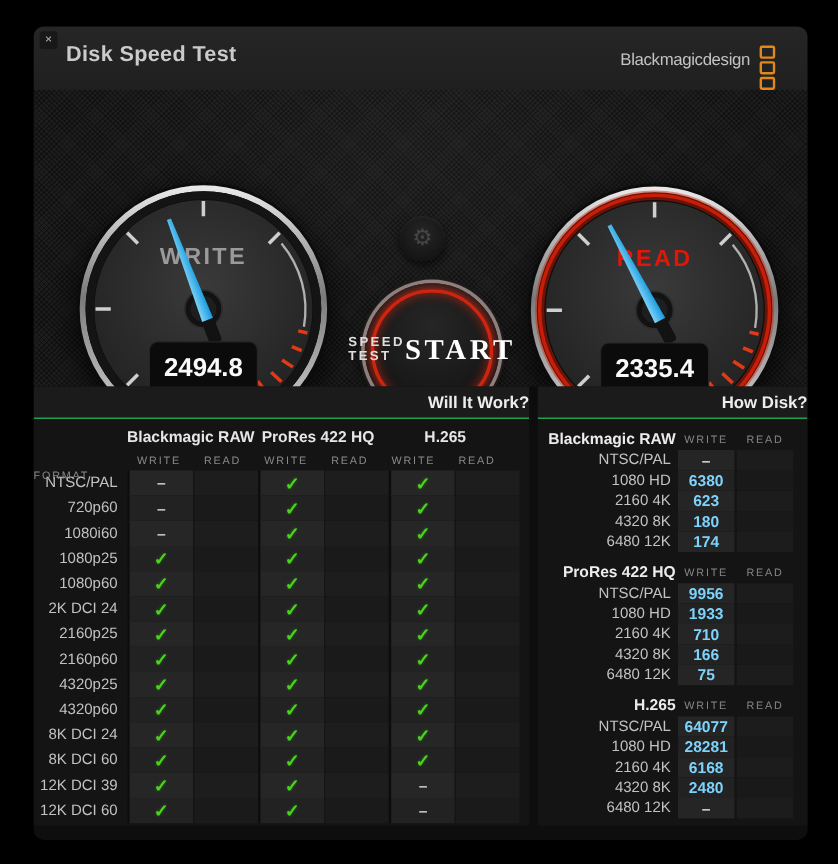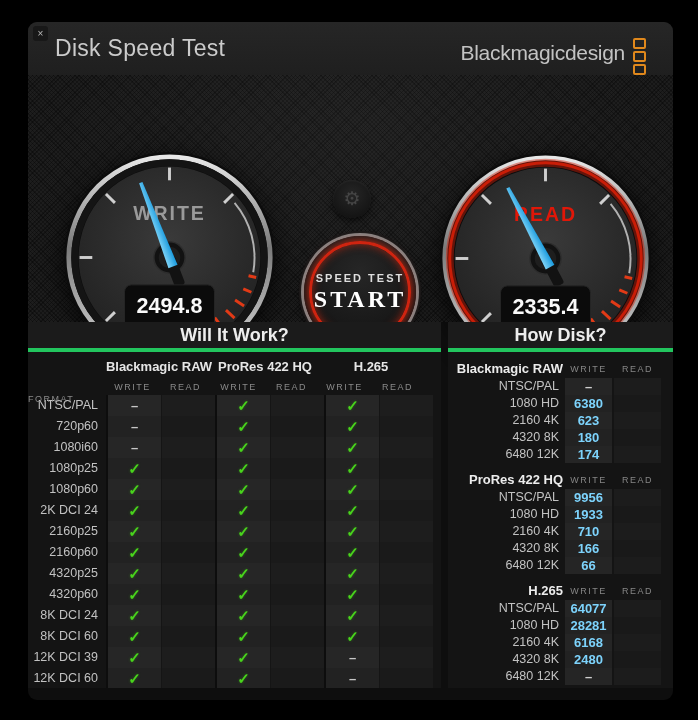--- a/index.html
+++ b/index.html
@@ -1,23 +1,23 @@
 <!DOCTYPE html>
 <html><head>
 <meta charset="utf-8">
 <style>
   html,body{margin:0;padding:0;background:#000;}
   body{width:698px;height:720px;position:relative;font-family:"Liberation Sans",sans-serif;-webkit-font-smoothing:antialiased;}
   .window{position:absolute;left:28px;top:22px;width:645px;height:678px;background:#0e0e0e;border-radius:9px;overflow:hidden;box-shadow:0 8px 30px rgba(0,0,0,.9);}
   
   .titlebar{position:absolute;left:0;top:0;width:100%;height:53px;background:linear-gradient(#262626,#1f1f1f);border-bottom:1px solid #050505;}
   .close-btn{position:absolute;left:5px;top:4px;width:15px;height:15px;background:#181818;border-radius:3px;color:#b9b9b9;font-size:10px;line-height:15px;text-align:center;cursor:pointer;}
-  .app-title{position:absolute;left:27px;top:13px;font-size:23px;font-weight:400;color:#cbcbcb;letter-spacing:.3px;}
+  .app-title{position:absolute;left:27px;top:13px;font-size:18px;font-weight:700;color:#cbcbcb;letter-spacing:.3px;}
   .brand{position:absolute;right:27px;top:14px;display:flex;align-items:flex-start;gap:8px;}
-  .brand-text{font-size:21px;color:#c3c3c3;letter-spacing:-.3px;margin-top:5px;}
+  .brand-text{font-size:14px;color:#c3c3c3;letter-spacing:-.3px;margin-top:5px;}
   .brand-marks{display:flex;flex-direction:column;gap:2px;margin-top:2px;}
   .brand-sq{width:9px;height:7px;border:2px solid #e0881c;border-radius:2px;background:transparent;}
   
   .gauge-zone{position:absolute;left:0;top:53px;width:100%;height:247px;background-color:#1d1d1d;
     background-image:
       radial-gradient(ellipse at 50% 20%, rgba(255,255,255,.035), transparent 65%),
       repeating-linear-gradient(45deg, rgba(0,0,0,.30) 0 1px, transparent 1px 3px),
       repeating-linear-gradient(135deg, rgba(0,0,0,.30) 0 1px, transparent 1px 3px);}
   .gauge{position:absolute;width:215px;height:215px;}
   .gauge svg{filter:drop-shadow(0 7px 14px rgba(0,0,0,.85));}
@@ -30,30 +30,30 @@
   .g-unit{font-size:14px;font-weight:bold;fill:#e9e9e9;}
   
   .gear-btn{position:absolute;left:305px;top:105px;width:38px;height:38px;border-radius:50%;
     background:radial-gradient(circle at 50% 38%, #262626, #141414 75%);
     box-shadow:inset 0 1px 2px rgba(255,255,255,.06), 0 3px 7px rgba(0,0,0,.65);
     color:#454545;font-size:19px;line-height:38px;text-align:center;cursor:pointer;}
   
   .start-btn{position:absolute;left:276px;top:161px;width:112px;height:112px;border-radius:50%;
     background:radial-gradient(circle at 50% 32%, #262626, #151515 72%);
     box-shadow:0 0 0 3px #858585, 0 0 0 5px #1a1a1a, 0 6px 14px rgba(0,0,0,.85);
-    display:flex;flex-direction:column;align-items:center;justify-content:center;cursor:pointer;}
+    display:flex;flex-direction:row;align-items:center;justify-content:center;cursor:pointer;}
   .start-btn::before{content:"";position:absolute;inset:5px;border-radius:50%;border:3px solid #cf2410;
     box-shadow:0 0 10px rgba(255,48,16,.8), inset 0 0 9px rgba(255,48,16,.55);}
   .start-l1{position:relative;font-size:11px;font-weight:bold;letter-spacing:2px;color:#dedede;margin-bottom:2px;}
   .start-l2{position:relative;font-size:24px;font-weight:bold;letter-spacing:3px;color:#fff;font-family:Liberation Serif, serif;}
   
   .panel{position:absolute;top:300px;height:366px;background:#141414;overflow:hidden;}
   .panel-left{left:0;width:413px;}
   .panel-right{left:420px;width:225px;}
-  .panel-head{height:26px;line-height:26px;text-align:center;background:#1b1b1b;border-bottom:4px solid #22c55e;font-size:18px;font-weight:bold;color:#ededed;}
+  .panel-head{height:26px;line-height:26px;text-align:right;background:#1b1b1b;border-bottom:1px solid #22c55e;font-size:14px;font-weight:bold;color:#ededed;}
   
   .wiw-codecs{position:relative;height:22px;padding-top:5px;}
   .wiw-codec{position:absolute;width:120px;text-align:center;font-size:13px;font-weight:bold;color:#e6e6e6;top:7px;}
   .wiw-codec.c0{left:71px;}.wiw-codec.c1{left:177px;}.wiw-codec.c2{left:283px;}
   .wiw-subhead{position:relative;height:16px;}
   .wiw-format-h{position:absolute;left:0;width:70px;text-align:left;font-size:9px;letter-spacing:1.5px;color:#8a8a8a;top:15px;}
   .wiw-ch{position:absolute;width:53px;text-align:center;font-size:9px;letter-spacing:1.5px;color:#8a8a8a;top:3px;}
   .wrow{display:flex;height:21px;align-items:stretch;}
   .wlab{width:70px;padding-right:8px;text-align:right;font-size:12.5px;color:#c2c2c2;line-height:21px;}
   .wc{width:53px;display:flex;align-items:center;justify-content:center;font-weight:bold;font-size:15px;color:#49d41c;text-shadow:0 0 3px rgba(70,220,20,.35);}
@@ -413,21 +413,21 @@
             <div class="hfc hw">710</div>
             <div class="hfc hr"></div>
           </div>
         <div class="hfrow">
             <div class="hflab">4320 8K</div>
             <div class="hfc hw">166</div>
             <div class="hfc hr"></div>
           </div>
         <div class="hfrow">
             <div class="hflab">6480 12K</div>
-            <div class="hfc hw">66</div>
+            <div class="hfc hw">75</div>
             <div class="hfc hr"></div>
           </div>
       </div>
 
       <div class="hfsec">
         <div class="hfhead">
           <div class="hfcodec">H.265</div>
           <div class="hfch">WRITE</div>
           <div class="hfch">READ</div>
         </div>

